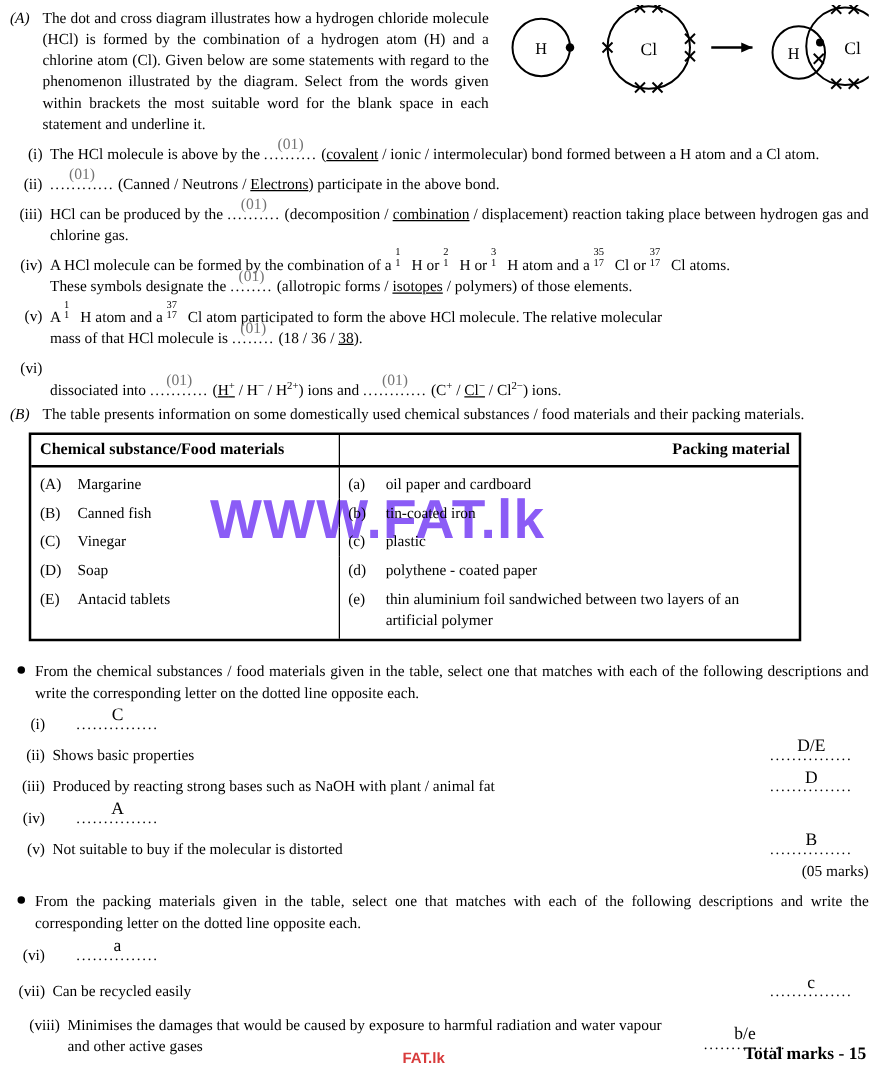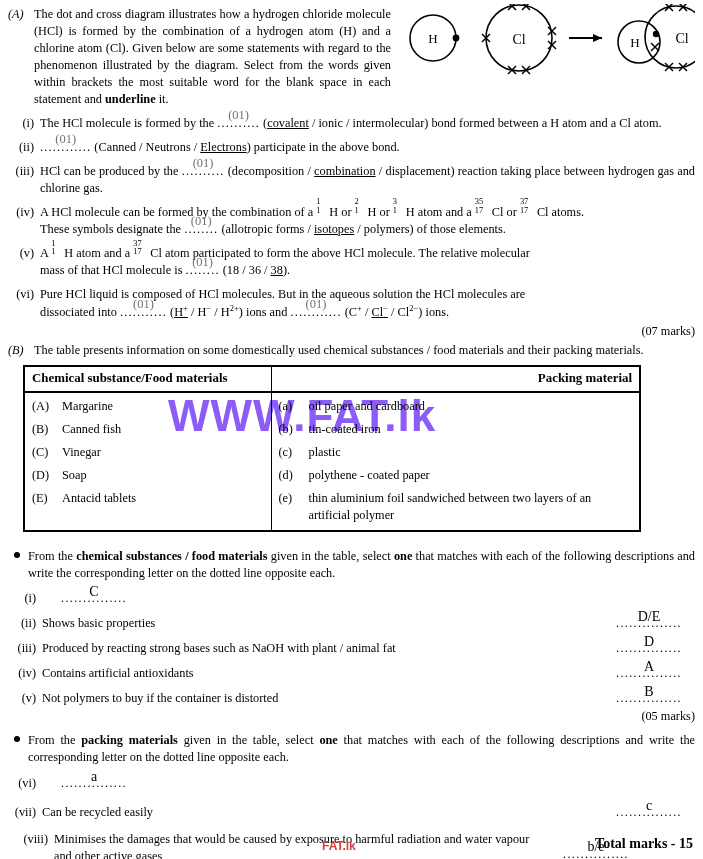--- a/index.html
+++ b/index.html
@@ -61,21 +61,21 @@
     height: 72px;
     margin: -2px 0 0 8px;
   }
 
   
   .stmt { display: flex; margin-top: 7px; }
   .stmt .num { flex: 0 0 34px; text-align: right; padding-right: 6px; }
   .stmt .txt { flex: 1 1 auto; text-align: justify; }
 
   .u { text-decoration: underline; }
-  .b { font-weight: bold; }
+  .b { font-weight: normal; }
 
   
   .blank {
     position: relative;
     display: inline-block;
     white-space: nowrap;
   }
   .blank .dots { letter-spacing: 1.2px; }
   .blank .hw {
     position: absolute;
@@ -249,21 +249,21 @@
             </g>
         </g>
       </svg>
     </div>
     <div class="body"><span>The dot and cross diagram illustrates how a hydrogen chloride molecule (HCl) is formed by the combination of a hydrogen atom (H) and a chlorine atom (Cl). Given below are some statements with regard to the phenomenon illustrated by the diagram. Select from the words given within brackets the most suitable word for the blank space in each statement and </span><span class="b">underline</span><span> it.</span></div>
   </div>
 
   
   <div class="stmt">
     <div class="num">(i)</div>
-    <div class="txt"><span>The HCl molecule is formed by the </span><span class="blank"><span class="dots">..........</span><span class="hw">(01)</span></span><span> (</span><span class="u">covalent</span><span> / ionic / intermolecular</span><span>) bond formed between a H atom and a Cl atom.</span></div>
+    <div class="txt"><span>The HCl molecule is above by the </span><span class="blank"><span class="dots">..........</span><span class="hw">(01)</span></span><span> (</span><span class="u">covalent</span><span> / ionic / intermolecular</span><span>) bond formed between a H atom and a Cl atom.</span></div>
   </div>
 
   <div class="stmt">
     <div class="num">(ii)</div>
     <div class="txt"><span class="blank"><span class="dots">............</span><span class="hw">(01)</span></span><span> (Canned / Neutrons / </span><span class="u">Electrons</span><span>) participate in the above bond.</span></div>
   </div>
 
   <div class="stmt">
     <div class="num">(iii)</div>
     <div class="txt"><span>HCl can be produced by the </span><span class="blank"><span class="dots">..........</span><span class="hw">(01)</span></span><span> (decomposition / </span><span class="u">combination</span><span> / displacement</span><span>) reaction taking place between hydrogen gas and chlorine gas.</span></div>
@@ -286,27 +286,25 @@
       <span>A </span><span class="iso"><span class="ms">1</span><span class="zs">1</span></span><span>H</span><span> atom and a </span><span class="iso" style="width:17px"><span class="ms">37</span><span class="zs">17</span></span><span>Cl</span><span> atom participated to form the above HCl molecule. The relative molecular</span>
       <br>
       <span>mass of that HCl molecule is </span><span class="blank"><span class="dots">........</span><span class="hw">(01)</span></span><span> (18 / 36 / </span><span class="u">38</span><span>).</span>
     </div>
   </div>
 
   
   <div class="stmt">
     <div class="num">(vi)</div>
     <div class="txt">
-      <span>Pure HCl liquid is composed of HCl molecules. But in the aqueous solution the HCl molecules are</span>
       <br>
       <span>dissociated into </span><span class="blank"><span class="dots">...........</span><span class="hw">(01)</span></span><span> (</span><span class="u"><span>H</span><sup>+</sup></span><span> / H</span><sup>−</sup><span> / H</span><sup>2+</sup><span>) ions and </span><span class="blank"><span class="dots">............</span><span class="hw">(01)</span></span><span> (C</span><sup>+</sup><span> / </span><span class="u"><span>Cl</span><sup>−</sup></span><span> / Cl</span><sup>2−</sup><span>) ions.</span>
     </div>
   </div>
 
-  <div class="marks">(07 marks)</div>
 
   
   <div class="partA-head sec" style="margin-top:2px;">
     <span class="tag">(B)</span>
     <div class="body">The table presents information on some domestically used chemical substances / food materials and their packing materials.</div>
   </div>
 
   <div class="tb-outer">
     <table class="inner">
       <thead>
@@ -415,29 +413,28 @@
     <div class="ansrow">
       <div class="an">(iii)</div>
       <div class="adesc">Produced  by  reacting  strong  bases  such  as  NaOH  with  plant / animal  fat</div>
       <div class="ansline">
           <span class="hw">D</span>
           <span class="dl">...............</span>
         </div>
     </div>
     <div class="ansrow">
       <div class="an">(iv)</div>
-      <div class="adesc">Contains  artificial  antioxidants</div>
       <div class="ansline">
           <span class="hw">A</span>
           <span class="dl">...............</span>
         </div>
     </div>
     <div class="ansrow">
       <div class="an">(v)</div>
-      <div class="adesc">Not  polymers  to  buy  if  the  container  is  distorted</div>
+      <div class="adesc">Not  suitable  to  buy  if  the  molecular  is  distorted</div>
       <div class="ansline">
           <span class="hw">B</span>
           <span class="dl">...............</span>
         </div>
     </div>
   </div>
 
   <div class="marks" style="margin-top:1px;">(05 marks)</div>
 
   

